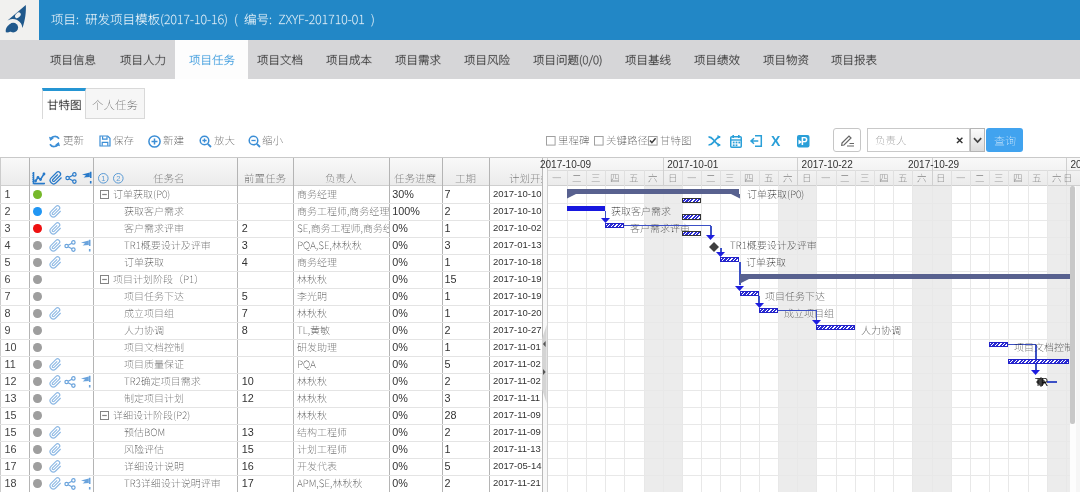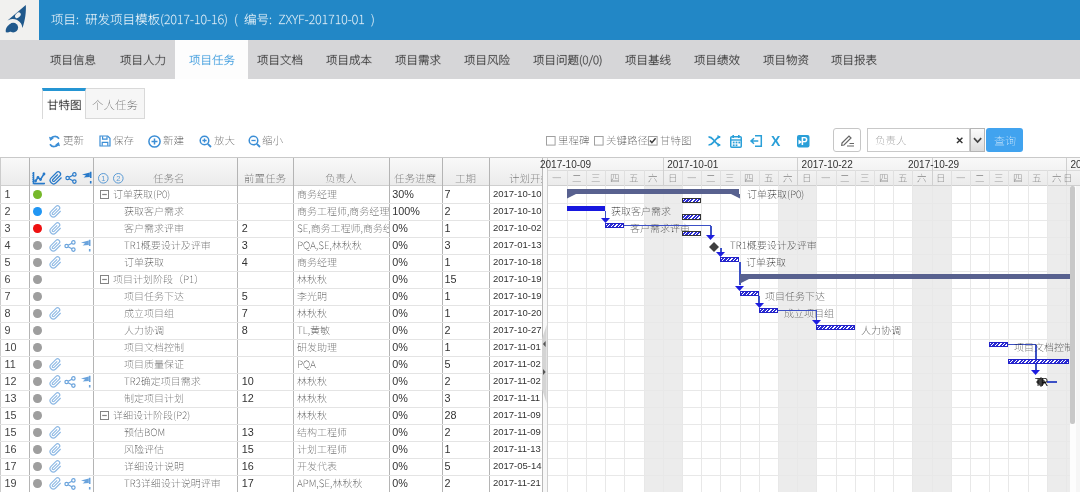--- a/index.html
+++ b/index.html
@@ -1030,21 +1030,21 @@
     <svg style="position:absolute;left:0.0px;top:4.3px;overflow:visible" width="42" height="12" fill="#333">
       <use href="#g85" transform="translate(0.0 8.0) scale(0.0100 -0.0100)"></use>
       <use href="#g144" transform="translate(10.0 8.0) scale(0.0100 -0.0100)"></use>
       <use href="#g164" transform="translate(20.0 8.0) scale(0.0100 -0.0100)"></use>
       <use href="#g165" transform="translate(30.0 8.0) scale(0.0100 -0.0100)"></use>
     </svg>
   </div>
 <div class="at" style="left:392.2px;top:459.28px;font-size:10.8px;color:#333;line-height:14.0px;">0%</div>
 <div class="at" style="left:444.5px;top:459.28px;font-size:10.8px;color:#333;line-height:14.0px;">5</div>
 <div class="at" style="left:492.9px;top:460.12px;font-size:9.5px;color:#333;line-height:12.3px;">2017-05-14</div>
-<div class="at" style="left:4.5px;top:476.28px;font-size:10.8px;color:#444;line-height:14.0px;">19</div>
+<div class="at" style="left:4.5px;top:476.28px;font-size:10.8px;color:#444;line-height:14.0px;">18</div>
 <div style="position:absolute;left:33.4px;top:479.1px;width:8.8px;height:8.8px;border-radius:50%;background:#9e9e9e"></div>
 <svg style="position:absolute;left:48.5px;top:477.0px;overflow:visible;" width="13" height="13">
     <g transform="scale(0.5425)" fill="none" stroke="#8cb8e4" stroke-width="2.1">
       <path d="M21.44 11.05 l-9.19 9.19 a6 6 0 0 1 -8.49 -8.49 l9.19 -9.19 a4 4 0 0 1 5.66 5.66 l-9.2 9.19 a2 2 0 0 1 -2.83 -2.83 l8.49 -8.48"></path>
     </g>
   </svg>
 <svg style="position:absolute;left:64.0px;top:478.0px;overflow:visible;" width="12" height="12">
     <g fill="none" stroke="#6aa3dc" stroke-width="1.2">
       <circle cx="2.6" cy="6" r="1.7"></circle>
       <circle cx="9.4" cy="2.4" r="1.7"></circle>

